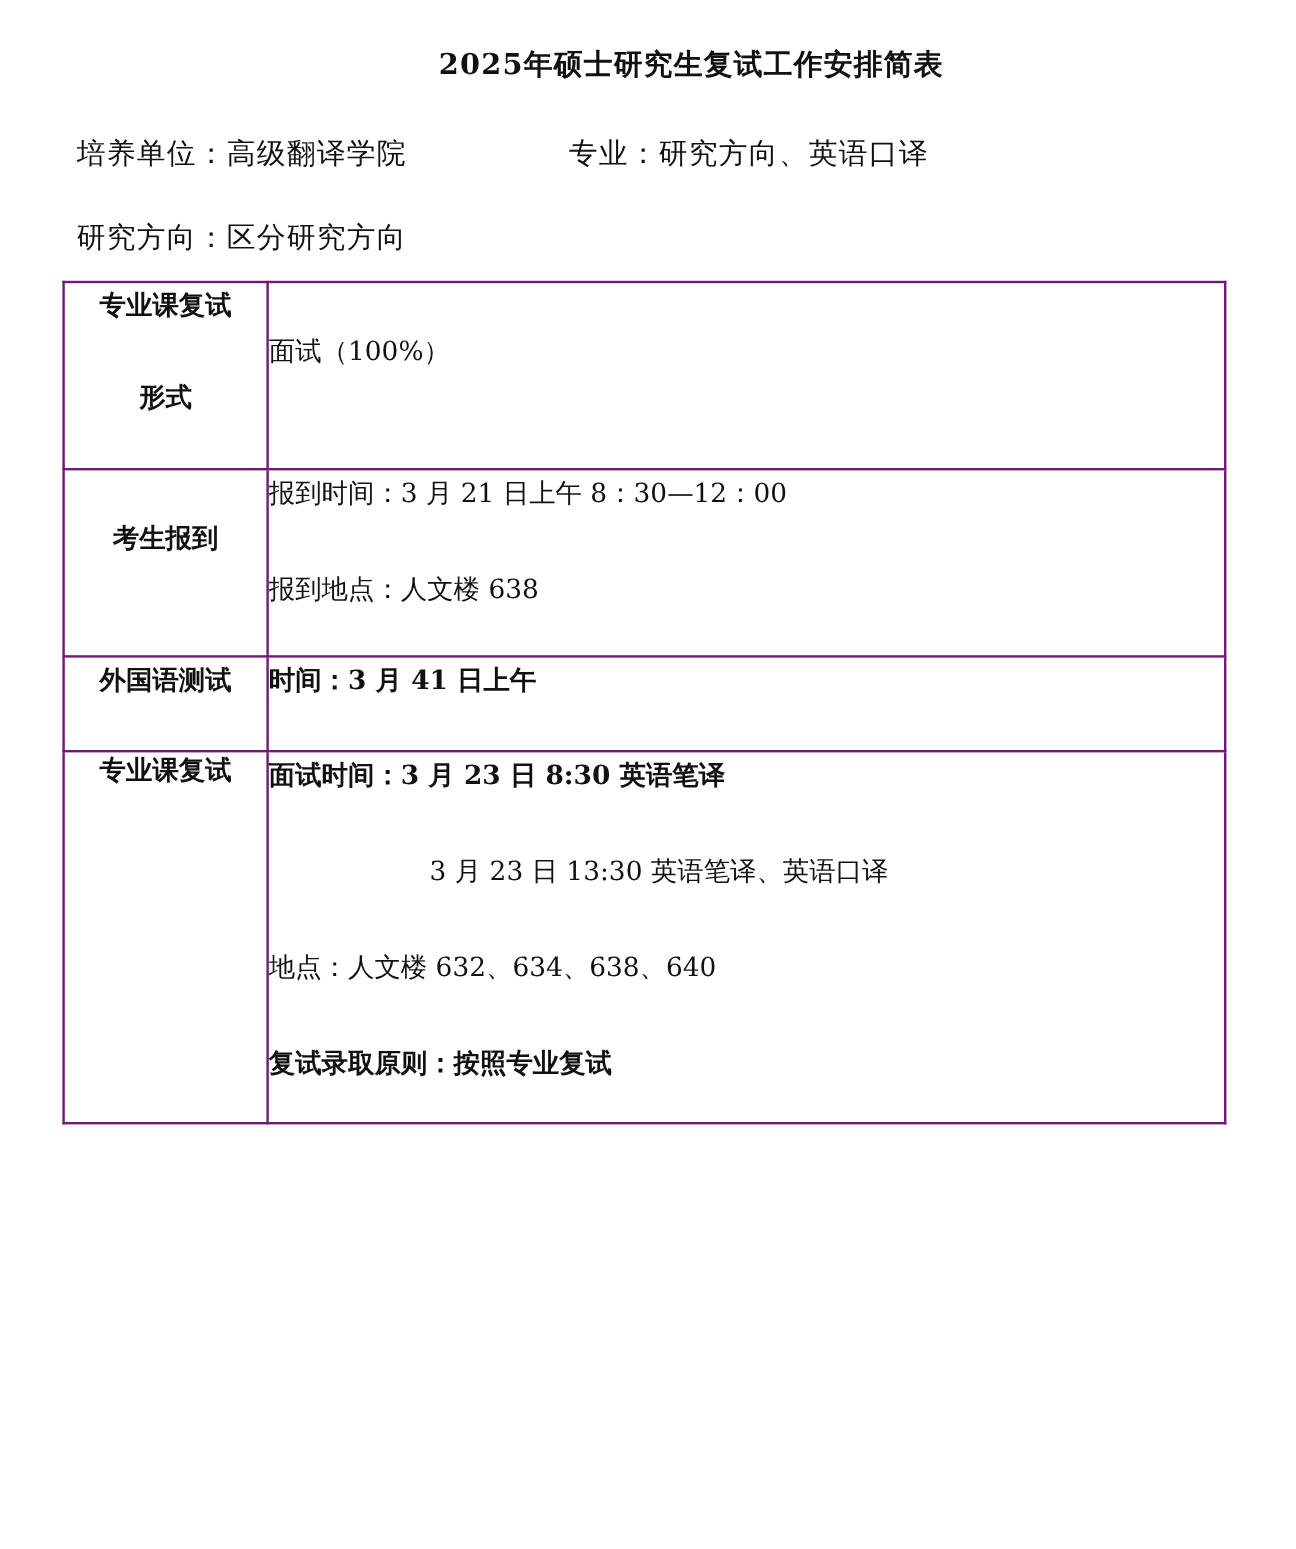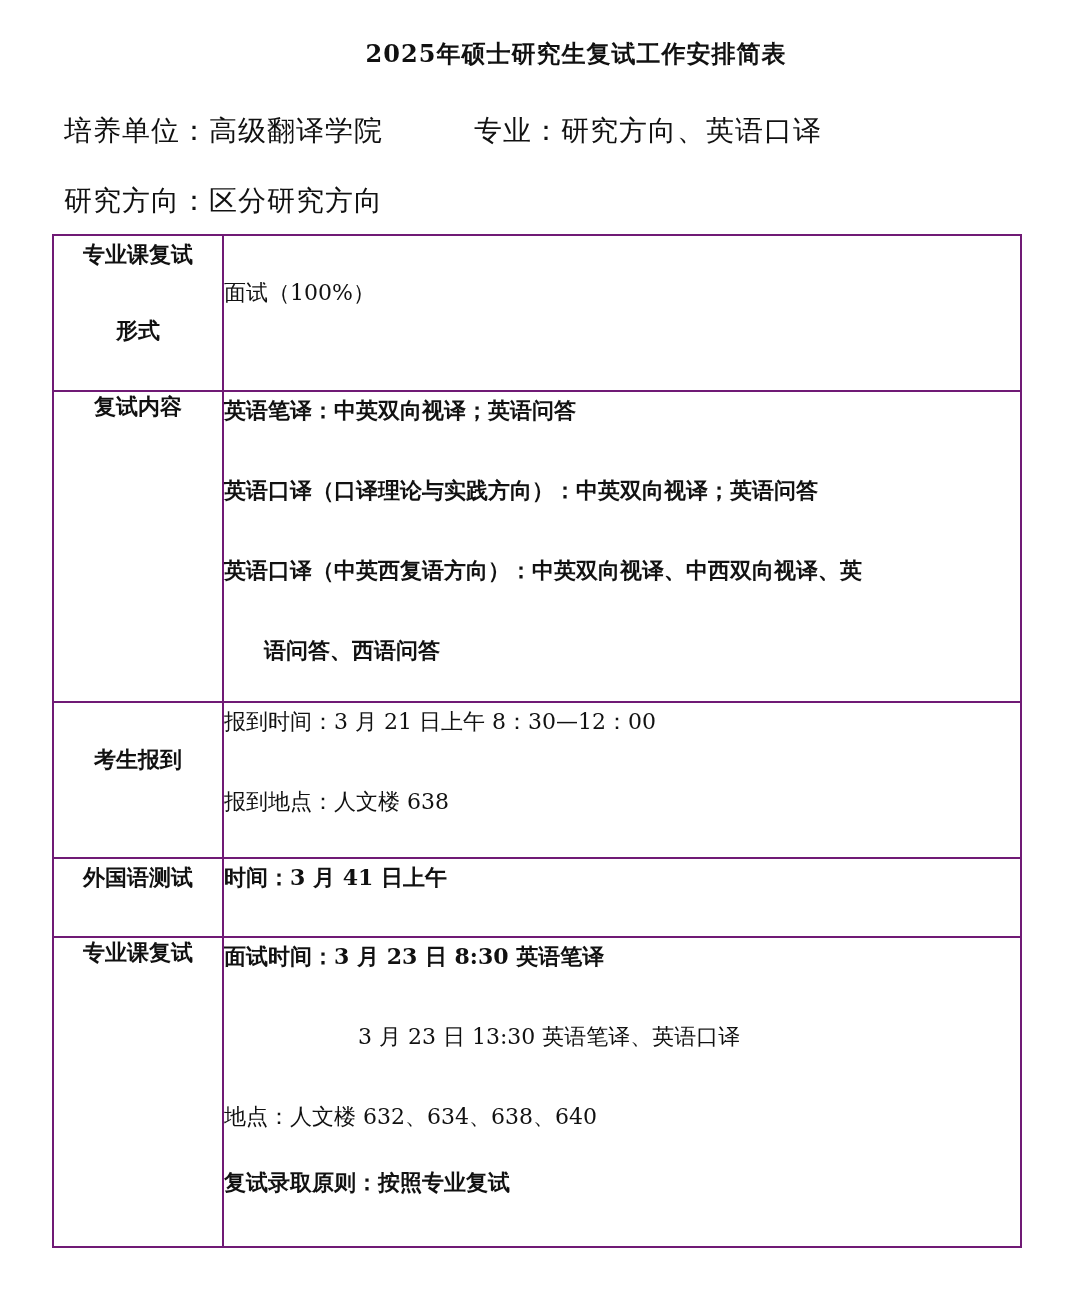--- a/index.html
+++ b/index.html
@@ -1,20 +1,20 @@
 <!DOCTYPE html>
 <html><head>
 <meta charset="utf-8">
 <style>
   html, body { margin:0; padding:0; background:#ffffff; }
   body { width:1080px; height:1291px; position:relative; overflow:hidden;
          font-family:"DejaVu Serif", "Liberation Serif", serif; color:#111; }
   .title { position:absolute; top:38px; left:0; width:1152px; text-align:center;
            font-size:24px; font-weight:bold; letter-spacing:1px; }
-  .meta { position:absolute; font-size:28px; letter-spacing:1px; }
+  .meta { position:absolute; font-size:24px; letter-spacing:1px; }
   table.sched { position:absolute; left:52px; top:234px; width:970px;
                 border-collapse:collapse; table-layout:fixed; }
   table.sched td { border:2px solid #701a75; vertical-align:top; padding:0; }
   td.label { width:168px; text-align:center; font-weight:bold; font-size:22px; vertical-align:middle; }
   td.content { padding-left:13px; font-size:22px; }
   .line { display:block; white-space:nowrap; }
   .b { font-weight:bold; }
 </style>
 </head>
 <body>
@@ -37,29 +37,20 @@
       <tr style="height:156px;">
     <td class="label" style="vertical-align:top;">
       <span class="line" style="margin-top:4px;">专业课复试</span>
       <span class="line" style="margin-top:46px;">形式</span>
     </td>
     <td class="content">
       <span class="line" style="margin-top:42px;">面试（100%）</span>
     </td>
   </tr>
 
-  <tr style="height:311px;">
-    <td class="label">复试内容</td>
-    <td class="content b">
-      <span class="line" style="margin-top:4px;">英语笔译：中英双向视译；英语问答</span>
-      <span class="line" style="margin-top:50px;">英语口译（口译理论与实践方向）：中英双向视译；英语问答</span>
-      <span class="line" style="margin-top:50px;">英语口译（中英西复语方向）：中英双向视译、中西双向视译、英</span>
-      <span class="line" style="margin-top:50px;padding-left:40px;">语问答、西语问答</span>
-    </td>
-  </tr>
 
   <tr style="height:156px;">
     <td class="label" style="vertical-align:top;">
       <span class="line" style="margin-top:42px;">考生报到</span>
     </td>
     <td class="content">
       <span class="line" style="margin-top:4px;">报到时间：3 月 21 日上午 8：30—12：00</span>
       <span class="line" style="margin-top:50px;">报到地点：人文楼 638</span>
     </td>
   </tr>
@@ -72,17 +63,17 @@
       <span class="line" style="margin-top:4px;">时间：3 月 41 日上午</span>
     </td>
   </tr>
 
   <tr style="height:310px;">
     <td class="label">专业课复试</td>
     <td class="content">
       <span class="line" style="margin-top:4px;font-weight:bold;">面试时间：3 月 23 日  8:30  英语笔译</span>
       <span class="line" style="margin-top:50px;padding-left:134px;">3 月 23 日  13:30  英语笔译、英语口译</span>
       <span class="line" style="margin-top:50px;">地点：人文楼 632、634、638、640</span>
-      <span class="line b" style="margin-top:36px;">复试录取原则：按照专业复试</span>
+      <span class="line b" style="margin-top:50px;">复试录取原则：按照专业复试</span>
     </td>
   </tr>
 </tbody>
   </table>
 
 </body></html>

